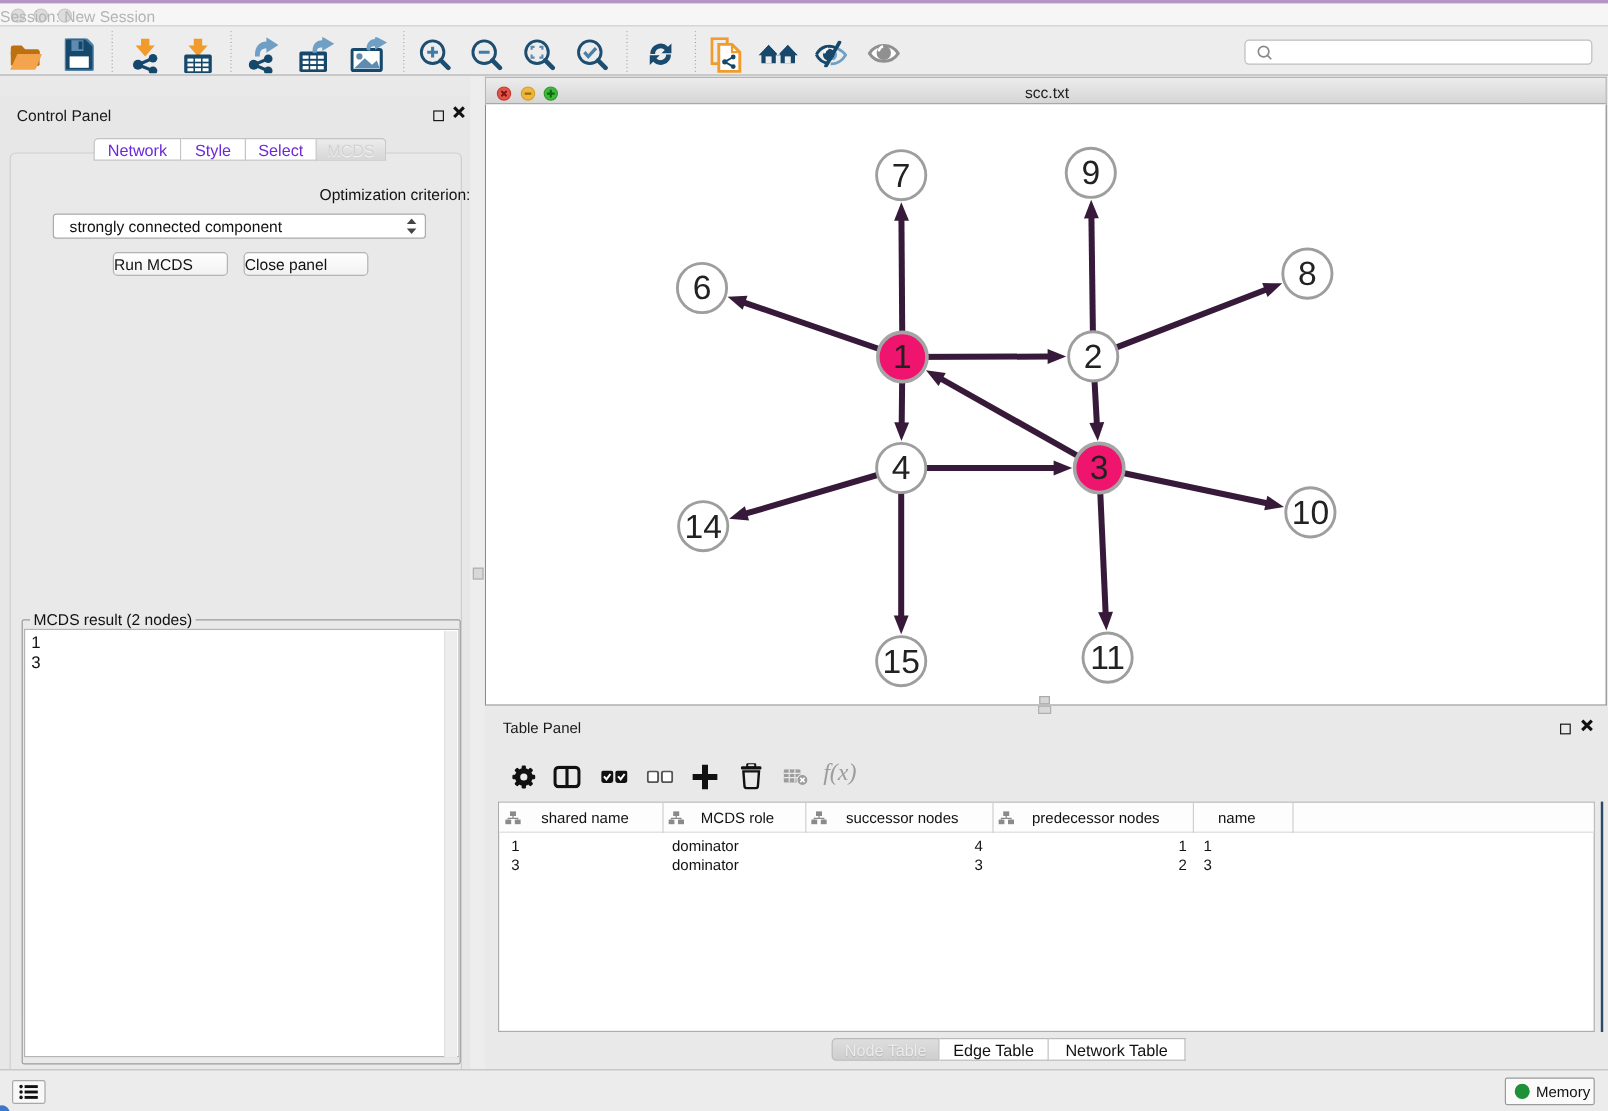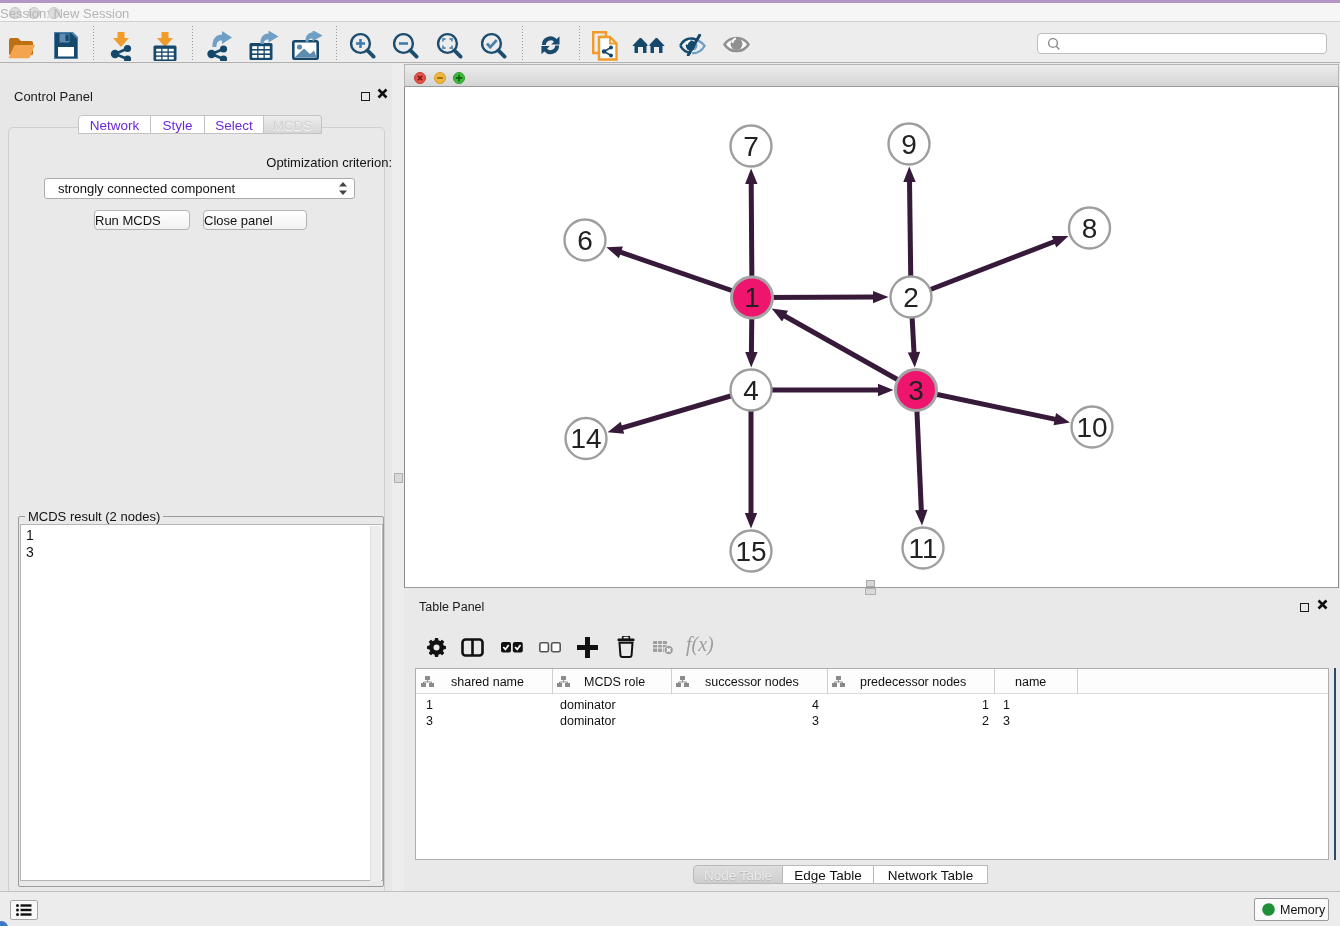--- a/index.html
+++ b/index.html
@@ -271,20 +271,21 @@
     <div class="tl" style="left:28.5px; background:#f0b73e; border:1px solid #d79e2c;">
         <svg width="10" height="10" viewBox="0 0 10 10" style="position:absolute;left:0;top:0;">
           <path d="M2.2,5 L7.8,5" stroke="#9a6d09" stroke-width="1.8"></path>
         </svg>
       </div>
     <div class="tl" style="left:48px; background:#3fb83e; border:1px solid #2f9b2e;">
         <svg width="10" height="10" viewBox="0 0 10 10" style="position:absolute;left:0;top:0;">
           <path d="M5,1.8 L5,8.2 M1.8,5 L8.2,5" stroke="#0d6a0d" stroke-width="1.8"></path>
         </svg>
       </div>
+    <div id="netname">scc.txt</div>
   </div>
   <div id="canvas">
     <svg width="933" height="500" viewBox="0 0 933 500" style="position:absolute;left:0;top:0;">
       <g stroke="#371a3a" stroke-width="5" fill="none">
         <line x1="347.0" y1="210.5" x2="346.2" y2="95.0"></line>
         <line x1="347.0" y1="210.5" x2="214.0" y2="164.7"></line>
         <line x1="347.0" y1="210.5" x2="470.0" y2="210.1"></line>
         <line x1="347.0" y1="210.5" x2="346.4" y2="267.0"></line>
         <line x1="506.0" y1="210.0" x2="504.5" y2="93.0"></line>
         <line x1="506.0" y1="210.0" x2="650.9" y2="154.0"></line>

